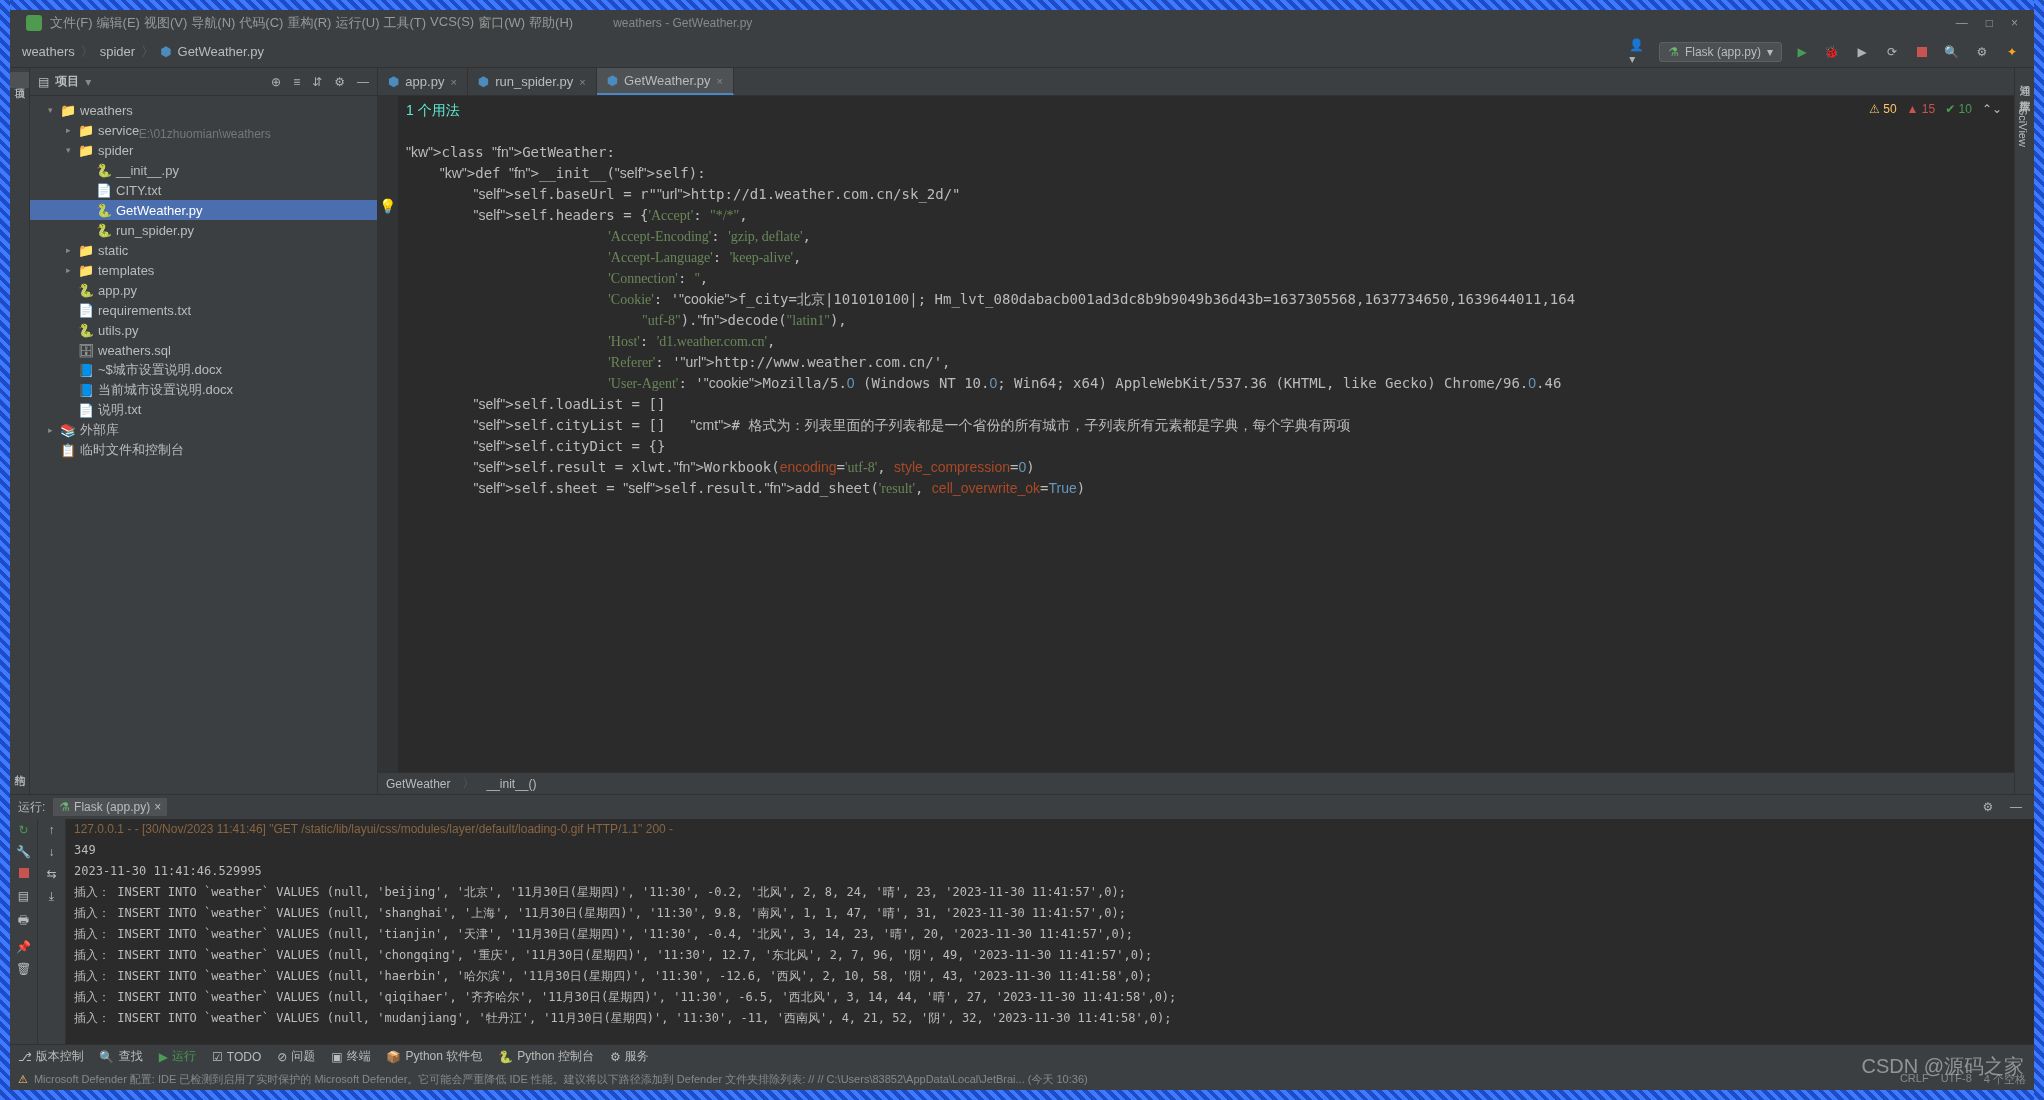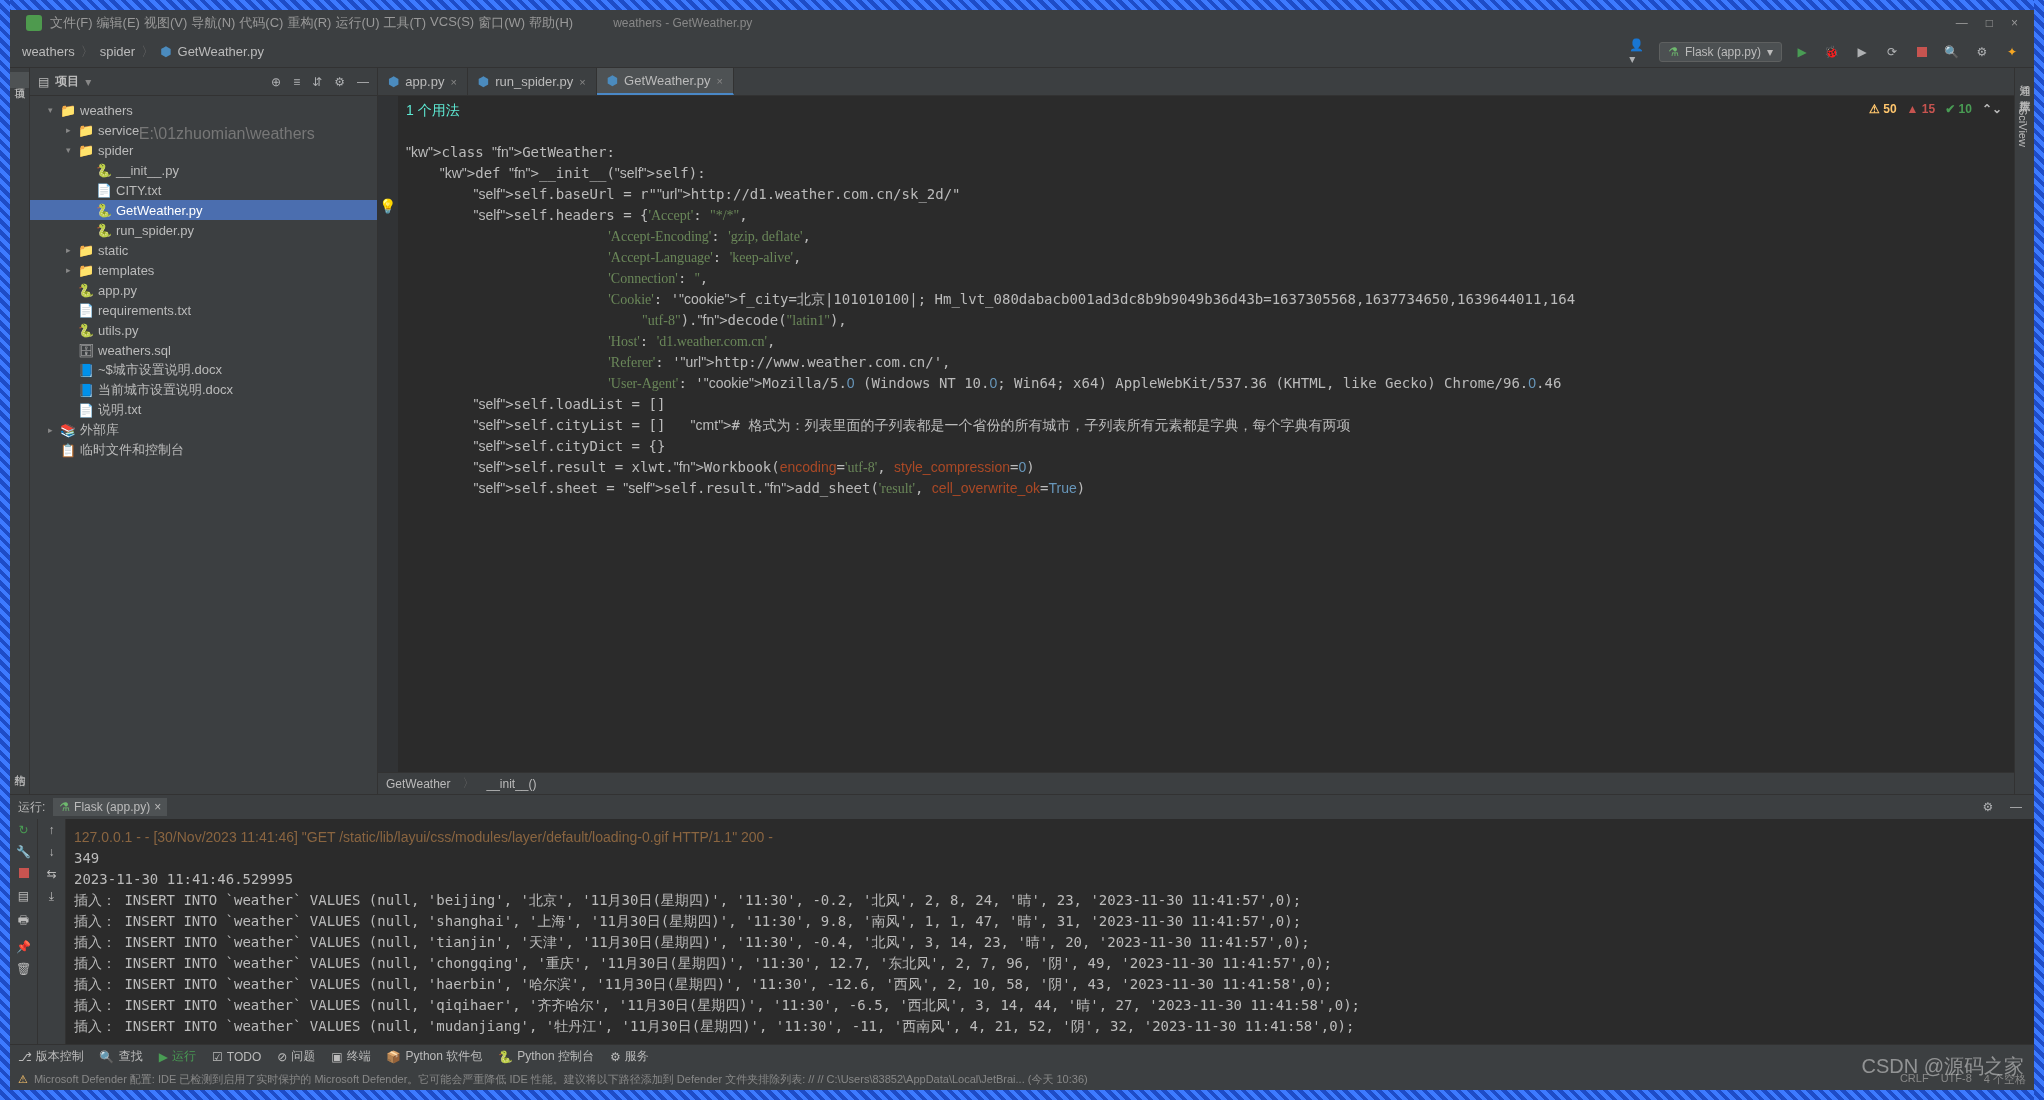--- a/index.html
+++ b/index.html
@@ -30,47 +30,47 @@
 .project-panel { width: 348px; background: #3c3f41; border-right: 1px solid #323232; display: flex; flex-direction: column; }
 .project-header { display: flex; align-items: center; height: 28px; padding: 0 8px; background: #3c3f41; border-bottom: 1px solid #323232; }
 .project-header .title { font-weight: bold; }
 .project-header .actions { margin-left: auto; display: flex; gap: 12px; color: #afb1b3; }
 .tree { flex: 1; overflow: auto; padding: 4px 0; font-size: 13px; }
 .tree-item { display: flex; align-items: center; height: 20px; padding-left: 8px; cursor: pointer; }
 .tree-item.selected { background: #4b6eaf; color: #fff; }
 .tree-item .arrow { width: 12px; color: #888; font-size: 9px; }
 .tree-item .ficon { width: 16px; margin-right: 4px; text-align: center; }
 .tree-item .fname { white-space: nowrap; }
-.tree-item .fpath { color: #777; margin-left: 6px; font-size: 16px; margin-top: 48px; }
+.tree-item .fpath { color: #777; margin-left: 6px; font-size: 12px; margin-top: 48px; }
 .editor-area { flex: 1; display: flex; flex-direction: column; background: #2b2b2b; }
 .tabs { display: flex; height: 28px; background: #3c3f41; border-bottom: 1px solid #323232; }
 .tab { display: flex; align-items: center; padding: 0 10px; gap: 6px; border-right: 1px solid #323232; color: #bbb; cursor: pointer; font-size: 13px; }
 .tab.active { background: #4e5254; border-bottom: 2px solid #4a88c7; }
 .tab .close { color: #888; font-size: 11px; }
 .editor-body { flex: 1; display: flex; position: relative; overflow: hidden; }
 .gutter { width: 60px; background: #313335; text-align: right; padding: 4px 8px 4px 0; color: #606366; font-family: 'Consolas', monospace; font-size: 13px; line-height: 21px; }
 .gutter-mark { width: 20px; background: #313335; padding: 4px 0; }
 .bulb { color: #ffc66d; font-size: 14px; text-align: center; }
 .code { flex: 1; padding: 4px 0 4px 8px; font-family: 'Consolas', monospace; font-size: 14px; line-height: 21px; white-space: pre; overflow: hidden; position: relative; }
 .code .usage { color: #5eead4; font-size: 14px; }
 .str { color: #6a8759; font-family: Liberation Serif, serif; }
 .param { color: #aa4926; }
 .num { color: #6897bb; }
-.editor-status { position: absolute; top: 6px; right: 12px; display: flex; gap: 10px; font-size: 12px; color: #bbb; z-index: 5; font-weight: bold; }
+.editor-status { position: absolute; top: 6px; right: 12px; display: flex; gap: 10px; font-size: 12px; color: #bbb; z-index: 5; }
 .editor-status .warn { color: #ffc66d; }
 .editor-status .err { color: #c75450; }
 .editor-status .ok { color: #499c54; }
 .crumb-bar { height: 22px; background: #3c3f41; border-top: 1px solid #323232; display: flex; align-items: center; padding: 0 8px; gap: 12px; font-size: 12px; color: #bbb; }
 .run-panel { height: 250px; background: #2b2b2b; border-top: 1px solid #323232; display: flex; flex-direction: column; margin: 0 10px; }
 .run-header { height: 24px; background: #3c3f41; display: flex; align-items: center; padding: 0 8px; gap: 8px; }
 .run-tab { display: flex; align-items: center; gap: 4px; padding: 2px 6px; background: #4e5254; font-size: 12px; }
 .run-body { flex: 1; display: flex; overflow: hidden; }
 .run-toolbar { width: 28px; background: #3c3f41; border-right: 1px solid #323232; display: flex; flex-direction: column; align-items: center; padding: 4px 0; gap: 8px; }
 .run-toolbar2 { width: 28px; background: #3c3f41; border-right: 1px solid #323232; display: flex; flex-direction: column; align-items: center; padding: 4px 0; gap: 8px; }
-.console { flex: 1; font-family: 'Consolas', monospace; font-size: 14px; line-height: 21px; padding: 8px 8px; overflow: hidden; white-space: pre; color: #bbb; }
+.console { flex: 1; font-family: 'Consolas', monospace; font-size: 12px; line-height: 21px; padding: 0 8px; overflow: hidden; white-space: pre; color: #bbb; }
 .console .faded { color: #8a6540; }
 .bottombar { height: 24px; background: #3c3f41; border-top: 1px solid #323232; display: flex; align-items: center; padding: 0 8px; gap: 16px; font-size: 12px; color: #bbb; margin: 0 10px; }
 .bottombar .item { display: flex; align-items: center; gap: 4px; cursor: pointer; }
 .statusbar { height: 22px; background: #3c3f41; display: flex; align-items: center; padding: 0 8px; font-size: 11px; color: #888; margin: 0 10px 10px 10px; overflow: hidden; white-space: nowrap; }
 .statusbar .right { margin-left: auto; display: flex; gap: 12px; }
 .watermark { position: absolute; bottom: 20px; right: 20px; color: #d8d8d8; font-size: 20px; opacity: 0.55; z-index: 200; }
 .right-tabs { width: 20px; background: #3c3f41; border-left: 1px solid #323232; }
 .py-icon { color: #4b8bbe; }
 .green { color: #499c54; }
 .stop-icon { width:10px; height:10px; background:#c75450; display:inline-block; }

